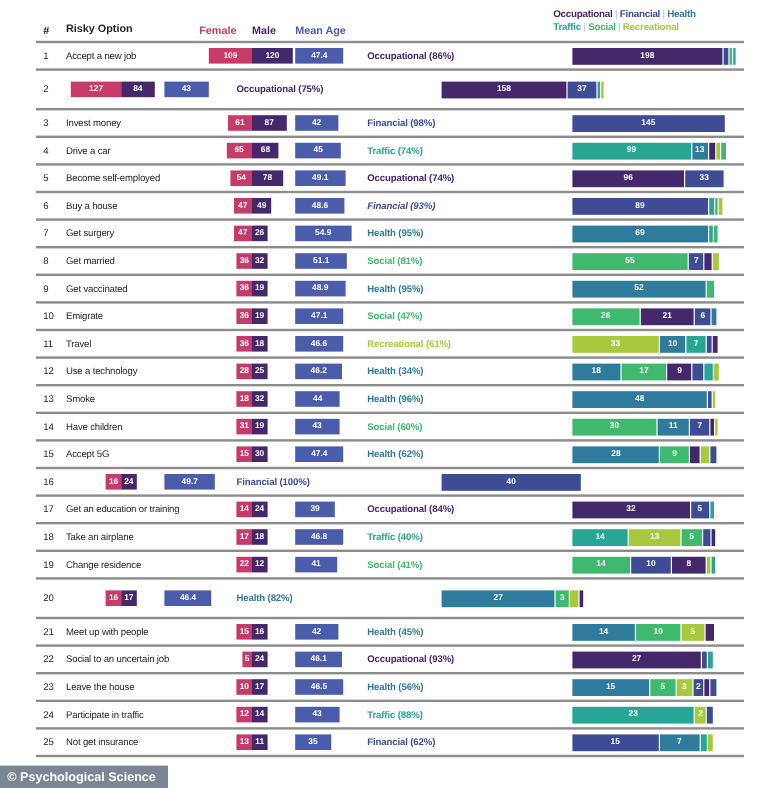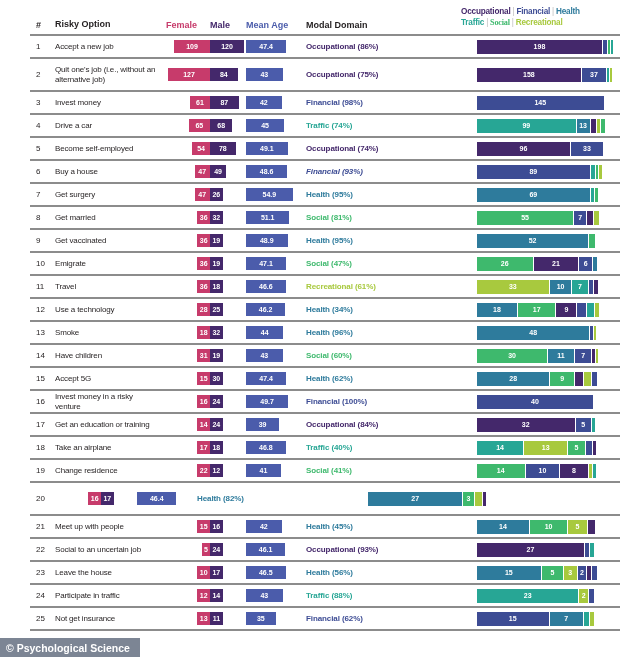--- a/index.html
+++ b/index.html
@@ -30,24 +30,23 @@
 
 <div class="page">
   <div class="hdr">
     <div class="c-num">#</div>
     <div class="c-opt">Risky Option</div>
     <div class="c-gender">
       <span class="h-female" style="color: rgb(199, 59, 107);">Female</span>
       <span class="h-male" style="color: rgb(68, 40, 107);">Male</span>
     </div>
     <div class="c-age" style="color: rgb(75, 92, 171);">Mean Age</div>
-    <div class="c-modal">Modal Domain</div>
     <div class="legend">
         <div class="legend-line"><span class="legend-item" style="color: rgb(68, 40, 107);">Occupational</span><span class="legend-sep">|</span><span class="legend-item" style="color: rgb(61, 76, 148);">Financial</span><span class="legend-sep">|</span><span class="legend-item" style="color: rgb(46, 123, 156);">Health</span></div>
-        <div class="legend-line"><span class="legend-item" style="color: rgb(39, 166, 149);">Traffic</span><span class="legend-sep">|</span><span class="legend-item" style="color: rgb(62, 185, 109); font-family: Liberation Serif, serif;">Social</span><span class="legend-sep">|</span><span class="legend-item" style="color: rgb(168, 201, 62);">Recreational</span></div>
+        <div class="legend-line"><span class="legend-item" style="color: rgb(39, 166, 149);">Traffic</span><span class="legend-sep">|</span><span class="legend-item" style="color: rgb(62, 185, 109);">Social</span><span class="legend-sep">|</span><span class="legend-item" style="color: rgb(168, 201, 62);">Recreational</span></div>
       </div>
   </div>
   <div class="tbody">
       <div class="row">
         <div class="c-num">1</div>
         <div class="c-opt">Accept a new job</div>
         <div class="c-gender">
           <div class="fzone">
             <div class="gbar" style="background: rgb(199, 59, 107); width: 35.97px;">109</div>
           </div>
@@ -61,21 +60,20 @@
         <div class="c-modal" style="color: rgb(68, 40, 107);">Occupational (86%)</div>
         <div class="c-stack">
           <div class="seg" style="width: 124.9px; background: rgb(68, 40, 107);">198</div>
           <div class="seg" style="width: 3.78483px; background: rgb(61, 76, 148);"></div>
           <div class="seg" style="width: 2.52322px; background: rgb(62, 185, 109);"></div>
           <div class="seg" style="width: 1.89242px; background: rgb(39, 166, 149);"></div>
         </div>
       </div>
       <div class="row" style="height: 33px;">
         <div class="c-num">2</div>
-        <div class="c-opt">Quit one's job (i.e., without an alternative job)</div>
         <div class="c-gender">
           <div class="fzone">
             <div class="gbar" style="background: rgb(199, 59, 107); width: 41.91px;">127</div>
           </div>
           <div class="mzone">
             <div class="gbar" style="background: rgb(68, 40, 107); width: 27.72px;">84</div>
           </div>
         </div>
         <div class="c-age">
           <div class="abar" style="background: rgb(75, 92, 171); width: 36.55px;">43</div>
@@ -366,21 +364,20 @@
         <div class="c-stack">
           <div class="seg" style="width: 72.4889px; background: rgb(46, 123, 156);">28</div>
           <div class="seg" style="width: 23.3px; background: rgb(62, 185, 109);">9</div>
           <div class="seg" style="width: 7.76667px; background: rgb(68, 40, 107);"></div>
           <div class="seg" style="width: 7.76667px; background: rgb(168, 201, 62);"></div>
           <div class="seg" style="width: 5.17778px; background: rgb(61, 76, 148);"></div>
         </div>
       </div>
       <div class="row">
         <div class="c-num">16</div>
-        <div class="c-opt">Invest money in a risky venture</div>
         <div class="c-gender">
           <div class="fzone">
             <div class="gbar" style="background: rgb(199, 59, 107); width: 12.7px;">16</div>
           </div>
           <div class="mzone">
             <div class="gbar" style="background: rgb(68, 40, 107); width: 12.7px;">24</div>
           </div>
         </div>
         <div class="c-age">
           <div class="abar" style="background: rgb(75, 92, 171); width: 42.245px;">49.7</div>

